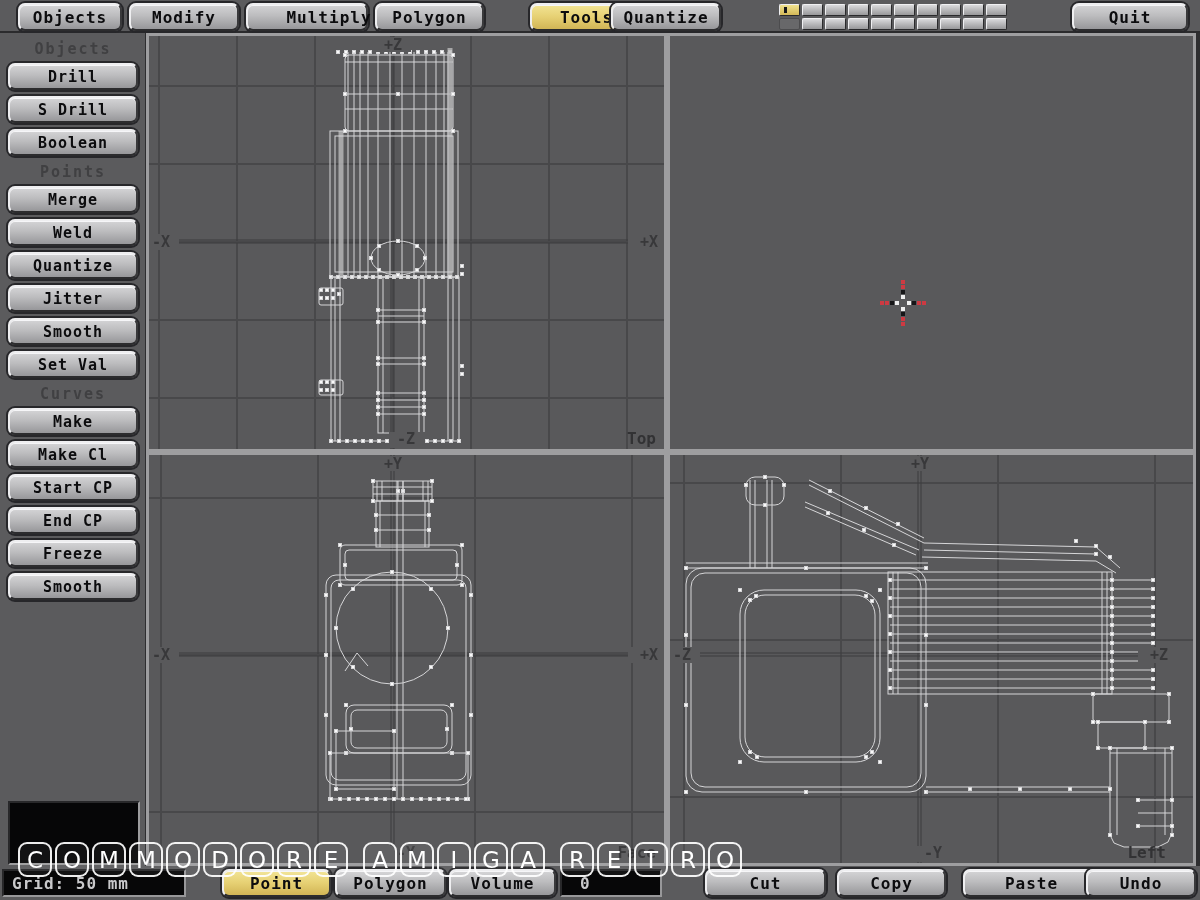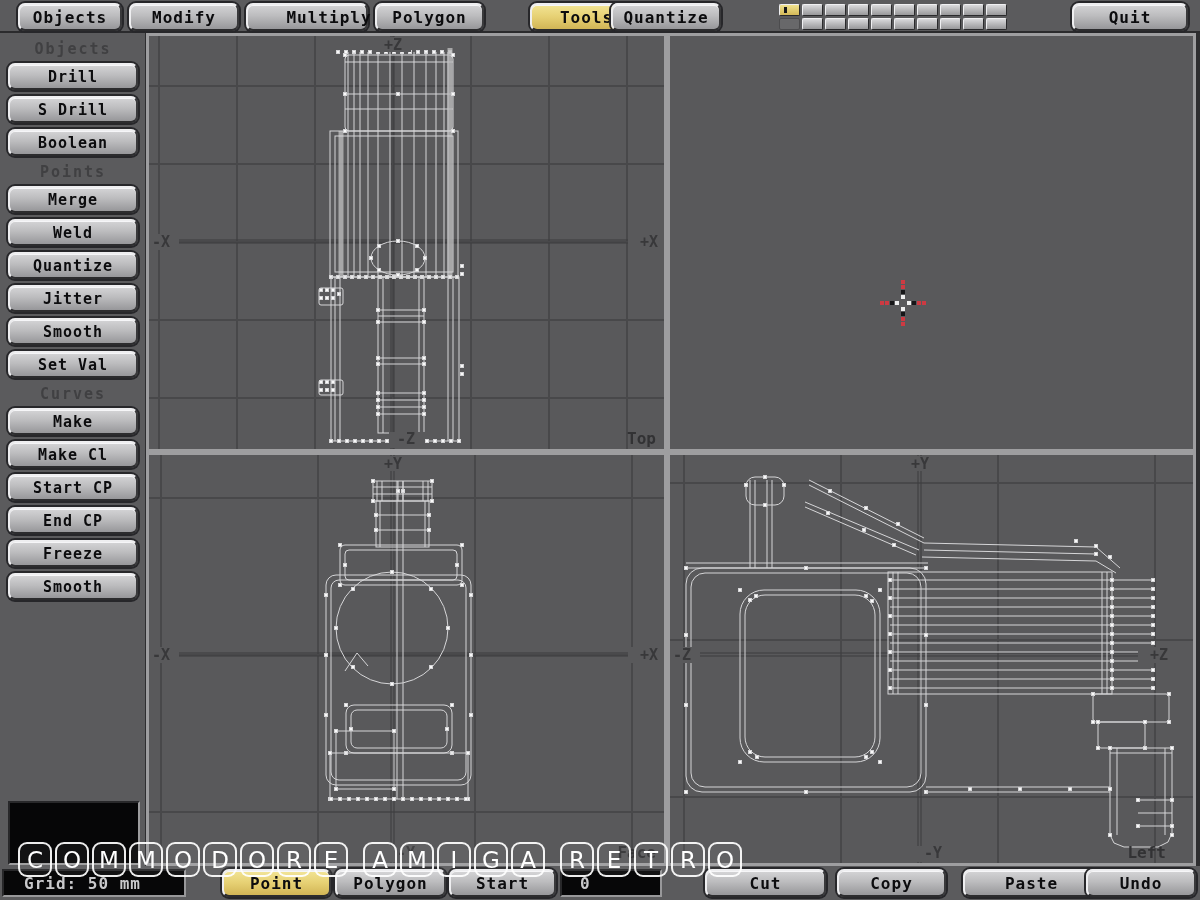--- a/index.html
+++ b/index.html
@@ -621,24 +621,24 @@
           <rect x="0" y="192" width="30" height="16" fill="#59595b"></rect>
           <text x="3" y="205" text-anchor="start" font-family="DejaVu Sans Mono, monospace" font-weight="bold" font-size="15" fill="#38383a">-Z</text>
           <rect x="468" y="192" width="55" height="16" fill="#59595b"></rect>
           <text x="498" y="205" text-anchor="end" font-family="DejaVu Sans Mono, monospace" font-weight="bold" font-size="15" fill="#38383a">+Z</text>
         </g>
         <text x="496" y="403" text-anchor="end" font-family="DejaVu Sans Mono, monospace" font-weight="bold" font-size="16" fill="#323234">Left</text>
       </svg>
   </div>
 
   <div class="bottombar">
-    <div class="field" style="left:2px;width:184px;padding-left:20px;">Grid: 50 mm</div>
+    <div class="field" style="left:2px;width:184px;padding-left:8px;">Grid: 50 mm</div>
     <div class="btn yellow" style="left:222px;width:109px;">Point</div>
     <div class="btn" style="left:335px;width:111px;">Polygon</div>
-    <div class="btn" style="left:449px;width:107px;">Start</div>
+    <div class="btn" style="left:449px;width:107px;">Volume</div>
     <div class="field" style="left:560px;width:102px;padding-left:18px;">0</div>
     <div class="btn" style="left:705px;width:121px;">Cut</div>
     <div class="btn" style="left:837px;width:109px;">Copy</div>
     <div class="btn" style="left:963px;width:137px;">Paste</div>
     <div class="btn" style="left:1086px;width:110px;">Undo</div>
   </div>
 
   <div class="watermark">
       <div class="wm-word">
         <div class="keycap">C</div>

